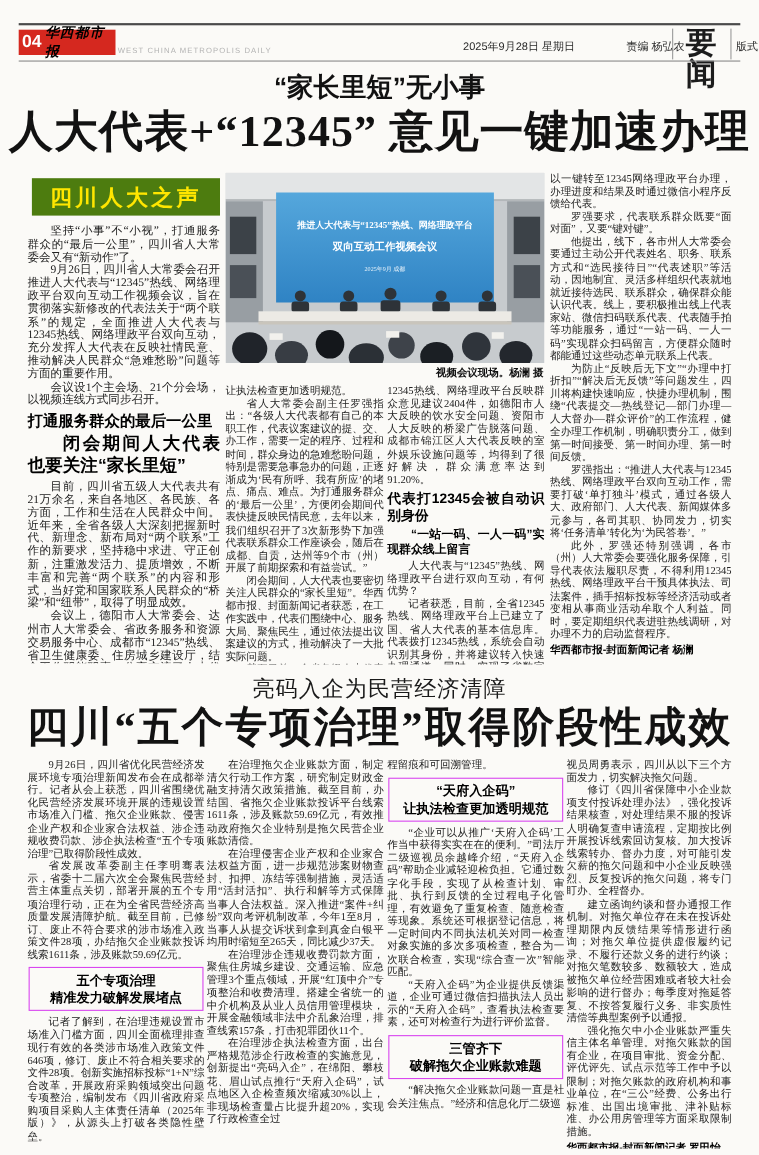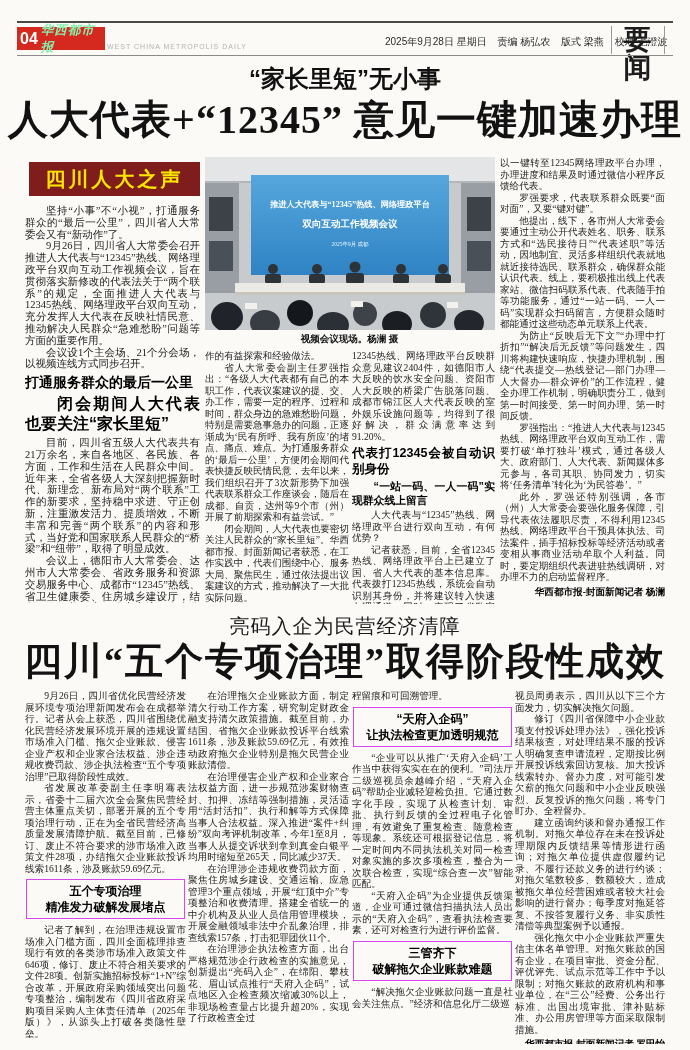--- a/index.html
+++ b/index.html
@@ -10,67 +10,67 @@
     font-family:"Liberation Serif","DejaVu Serif",serif;
   }
   .hrule { position:absolute; left:17px; right:17px; background:#4a4a4a; }
   .rule-top { top:21px; height:2px; }
   .rule-head { top:55px; height:1px; background:#8a8a8a; }
 
   
   .mast-box { position:absolute; left:17px; top:27px; width:88px; height:23px;
     background:#d5281f; display:flex; align-items:center; padding:0 3px; }
   .page-num { color:#ffffff; font:bold 16px "Liberation Sans","DejaVu Sans",sans-serif; margin-right:3px; }
-  .paper-name { color:#86efac; font-weight:bold; font-style:italic; font-size:12.5px; letter-spacing:1px;
+  .paper-name { color:#000000; font-weight:bold; font-style:italic; font-size:12.5px; letter-spacing:1px;
     font-family:"Liberation Serif","DejaVu Serif",serif; }
   .paper-en { position:absolute; left:107px; top:43px; font:7px "Liberation Sans","DejaVu Sans",sans-serif;
     color:#b3b3b3; letter-spacing:1px; }
   .head-meta { position:absolute; left:385px; top:35px; width:222px;
     font:10px "Liberation Sans","DejaVu Sans",sans-serif; color:#2a2a2a; white-space:nowrap; }
-  .head-meta span { margin-right:8px; }
+  .head-meta span { margin-right:8px;margin-left:36px; }
   .section-box { position:absolute; left:611px; top:26px; width:54px; height:28px;
     border-left:1px solid #9a9a9a; border-right:1px solid #9a9a9a;
     text-align:center; line-height:28px; font-weight:bold; font-size:28px; letter-spacing:1px; }
 
   
   .a1-kicker { position:absolute; left:0; top:63px; width:100%; text-align:center;
     font:bold 24px "Liberation Sans","DejaVu Sans",sans-serif; color:#111; }
   .a1-headline { position:absolute; left:0; top:92px; width:100%; text-align:center;
     font-weight:900; font-size:40px; letter-spacing:1px; color:#121212; white-space:nowrap; }
 
   .label-box { position:absolute; left:29px; top:162px; width:171px; height:34px;
-    background:#7f1d1d; color:#ffe600; display:flex; align-items:center; justify-content:center;
+    background:#4d7c0f; color:#ffe600; display:flex; align-items:center; justify-content:center;
     font:bold 20px "Liberation Sans","DejaVu Sans",sans-serif; letter-spacing:3px; }
 
   
   .bodycol { position:absolute; text-align:justify; font-size:9.6px; line-height:11.5px;
     color:#222; overflow:hidden; }
   .bodycol p { margin:0; }
   .p { text-indent:2em; }
   .pc { text-indent:0; }
   .h { font-family:"Liberation Sans","DejaVu Sans",sans-serif; font-weight:bold;
     font-size:12.5px; line-height:1.25; margin:4px 0 2px !important; text-indent:0; color:#000; }
   .hi { font-family:"Liberation Sans","DejaVu Sans",sans-serif; font-weight:bold;
     font-size:10.8px; line-height:1.3; text-indent:2em; margin:0 0 2px !important; color:#000; }
-  .by { font-family:Liberation Serif, serif; font-weight:bold;
-    text-align:right; text-indent:0; margin-top:3px !important; color:#000; }
+  .by { font-family:Liberation Sans, sans-serif; font-weight:bold;
+    text-align:left; text-indent:0; margin-top:3px !important; color:#000; }
   .boxhead { border:1px solid #d946ef; margin:5px 1px; padding:3px 2px; text-align:center;
     font-family:"Liberation Sans","DejaVu Sans",sans-serif; font-weight:bold;
     font-size:12px; line-height:1.35; color:#000; }
 
   .col-a1-1 { left:25px; top:205px; width:175px; height:398px; font-size:10.5px; line-height:11.8px; }
   .col-a1-1 .h { font-size:14px; }
   .col-a1-1 .hi { font-size:16px; }
   .col-a1-2 { left:205px; top:350px; width:144px; height:254px; }
   .col-a1-3 { left:352px; top:350px; width:143px; height:254px; }
   .col-a1-4 { left:500px; top:157px; width:165px; height:447px; }
 
   .photo-wrap { position:absolute; left:205px; top:157px; width:290px; height:173px; }
   .photo-wrap svg { display:block; }
-  .caption { position:absolute; left:205px; top:333px; width:289px; text-align:center;
+  .caption { position:absolute; left:205px; top:333px; width:289px; text-align:right;
     font:bold 9.5px "Liberation Sans","DejaVu Sans",sans-serif; color:#111; }
 
   
   .a2-kicker { position:absolute; left:0; top:613px; width:100%; text-align:center;
     font:20px "Liberation Sans","DejaVu Sans",sans-serif; color:#1a1a1a; letter-spacing:1px; }
   .a2-headline { position:absolute; left:0; top:636px; width:100%; text-align:center;
     font-weight:900; font-size:38px; letter-spacing:2px; color:#121212; white-space:nowrap; }
   .col-a2-1 { left:25px; top:690px; width:161px; height:354px; }
   .col-a2-2 { left:188px; top:690px; width:161px; height:354px; }
   .col-a2-3 { left:352px; top:690px; width:161px; height:354px; }
@@ -159,21 +159,21 @@
         <ellipse cx="264" cy="166" rx="15" ry="13" fill="#23272d"></ellipse>
         <rect x="40" y="146" width="12" height="6" fill="#f2f1ed"></rect>
         <rect x="146" y="144" width="12" height="6" fill="#f2f1ed"></rect>
         <rect x="242" y="145" width="11" height="6" fill="#f2f1ed"></rect>
       </g>
     </svg>
   </div>
   <div class="caption">视频会议现场。杨澜 摄</div>
 
   <div class="bodycol col-a1-2">
-      <p class="pc">作的有益探索和经验做法。</p>
+      <p class="pc">让执法检查更加透明规范。</p>
       <p class="p">省人大常委会副主任罗强指出：“各级人大代表都有自己的本职工作，代表议案建议的提、交、办工作，需要一定的程序、过程和时间，群众身边的急难愁盼问题，特别是需要急事急办的问题，正逐渐成为‘民有所呼、我有所应’的堵点、痛点、难点。为打通服务群众的‘最后一公里’，方便闭会期间代表快捷反映民情民意，去年以来，我们组织召开了3次新形势下加强代表联系群众工作座谈会，随后在成都、自贡，达州等9个市（州）开展了前期探索和有益尝试。”</p>
       <p class="p">闭会期间，人大代表也要密切关注人民群众的“家长里短”。华西都市报、封面新闻记者获悉，在工作实践中，代表们围绕中心、服务大局、聚焦民生，通过依法提出议案建议的方式，推动解决了一大批实际问题。</p>
       <p class="p">截至目前，全省各级人大代表通过</p>
     </div>
   <div class="bodycol col-a1-3">
       <p class="pc">12345热线、网络理政平台反映群众意见建议2404件，如德阳市人大反映的饮水安全问题、资阳市人大反映的桥梁广告脱落问题、成都市锦江区人大代表反映的室外娱乐设施问题等，均得到了很好解决，群众满意率达到91.20%。</p>
       <p class="h">代表打12345会被自动识别身份</p>
       <p class="hi">“一站一码、一人一码”实现群众线上留言</p>
       <p class="p">人大代表与“12345”热线、网络理政平台进行双向互动，有何优势？</p>
       <p class="p">记者获悉，目前，全省12345热线、网络理政平台上已建立了国、省人大代表的基本信息库。代表拨打12345热线，系统会自动识别其身份，并将建议转入快速办理通道。同时，实现了省数字人大代表履职平台和省12345网络理政平台的链接，代表通过履职微信小程序收到群众意见建议后，可</p>

